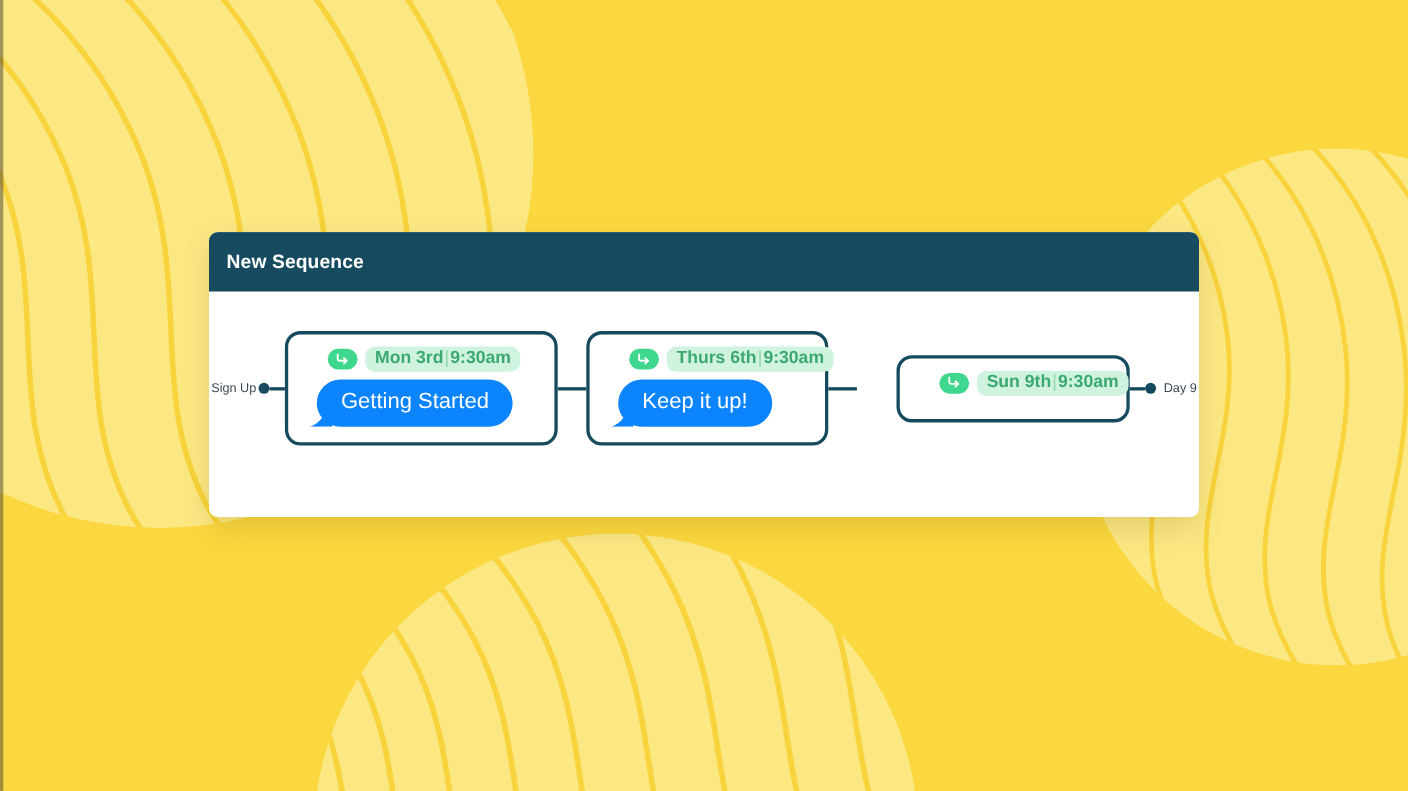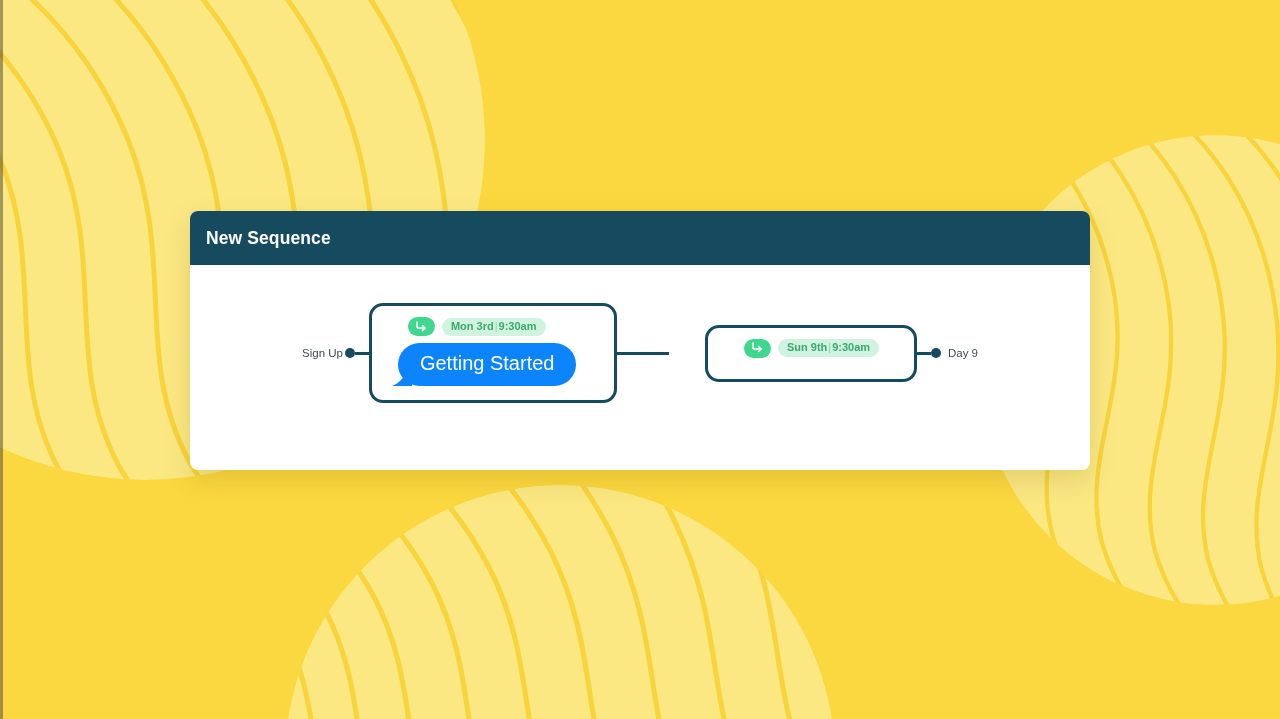--- a/index.html
+++ b/index.html
@@ -135,21 +135,21 @@
     display: flex;
     align-items: center;
     justify-content: center;
     flex: none;
   }
   .reply-icon svg { display: block; }
 
   .time-pill {
     background: #CFF3DF;
     color: #3BA96F;
-    font-size: 11px;
+    font-size: 16px;
     font-weight: bold;
     border-radius: 9px;
     padding: 3px 9px 4px 9px;
     white-space: nowrap;
     line-height: 1;
   }
   .time-pill .sep {
     color: #8ed4ae;
     font-weight: normal;
     padding: 0 1px;
@@ -271,20 +271,37 @@
         <div class="bubble-wrap">
           <svg class="bubble-tail" viewBox="0 0 22 22">
             <path d="M22 0 V22 H2 C10 19 16 12 17 2 Z" fill="#0B84FE"></path>
           </svg>
           <div class="bubble">Getting Started</div>
         </div>
       </div>
 
       <div class="connector"></div>
 
+      <div class="step-card" id="step-card-1">
+        <div class="card-meta">
+          <span class="reply-icon">
+            <svg width="14" height="12" viewBox="0 0 14 12" fill="none">
+              <path d="M3 1.2 V5.4 A1.6 1.6 0 0 0 4.6 7 H10.6" stroke="#fff" stroke-width="1.7" stroke-linecap="round" stroke-linejoin="round"></path>
+              <path d="M8.6 4.6 L11.2 7 L8.6 9.4" stroke="#fff" stroke-width="1.7" stroke-linecap="round" stroke-linejoin="round"></path>
+            </svg>
+          </span>
+          <span class="time-pill"><span>Thurs 6th</span><span class="sep">|</span><span>9:30am</span></span>
+        </div>
+        <div class="bubble-wrap">
+          <svg class="bubble-tail" viewBox="0 0 22 22">
+            <path d="M22 0 V22 H2 C10 19 16 12 17 2 Z" fill="#0B84FE"></path>
+          </svg>
+          <div class="bubble">Keep it up!</div>
+        </div>
+      </div>
 
       <div class="connector"></div>
 
       <div class="step-card" id="step-card-2">
         <div class="card-meta">
           <span class="reply-icon">
             <svg width="14" height="12" viewBox="0 0 14 12" fill="none">
               <path d="M3 1.2 V5.4 A1.6 1.6 0 0 0 4.6 7 H10.6" stroke="#fff" stroke-width="1.7" stroke-linecap="round" stroke-linejoin="round"></path>
               <path d="M8.6 4.6 L11.2 7 L8.6 9.4" stroke="#fff" stroke-width="1.7" stroke-linecap="round" stroke-linejoin="round"></path>
             </svg>

